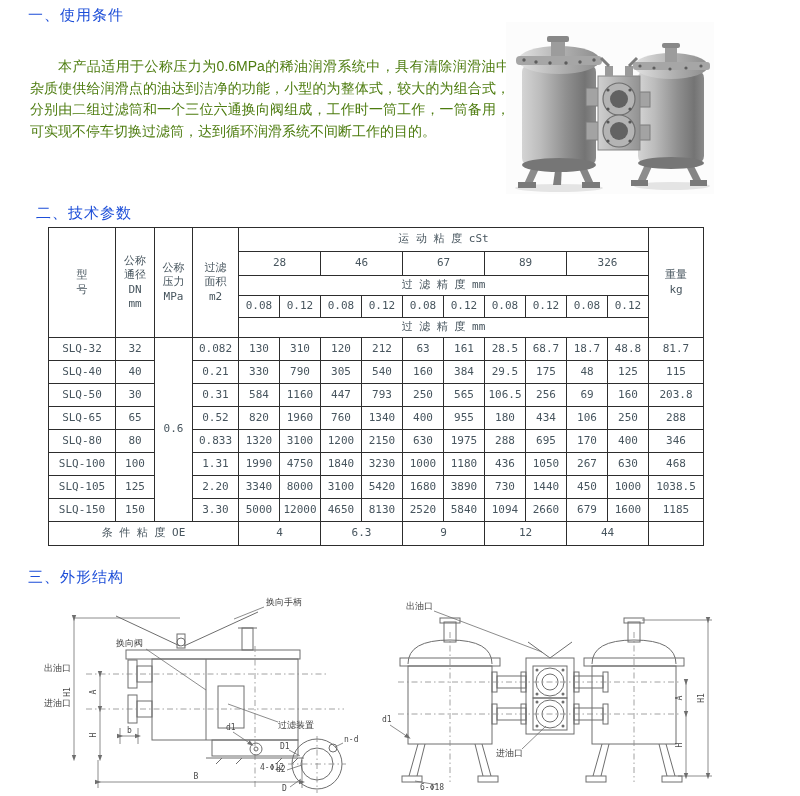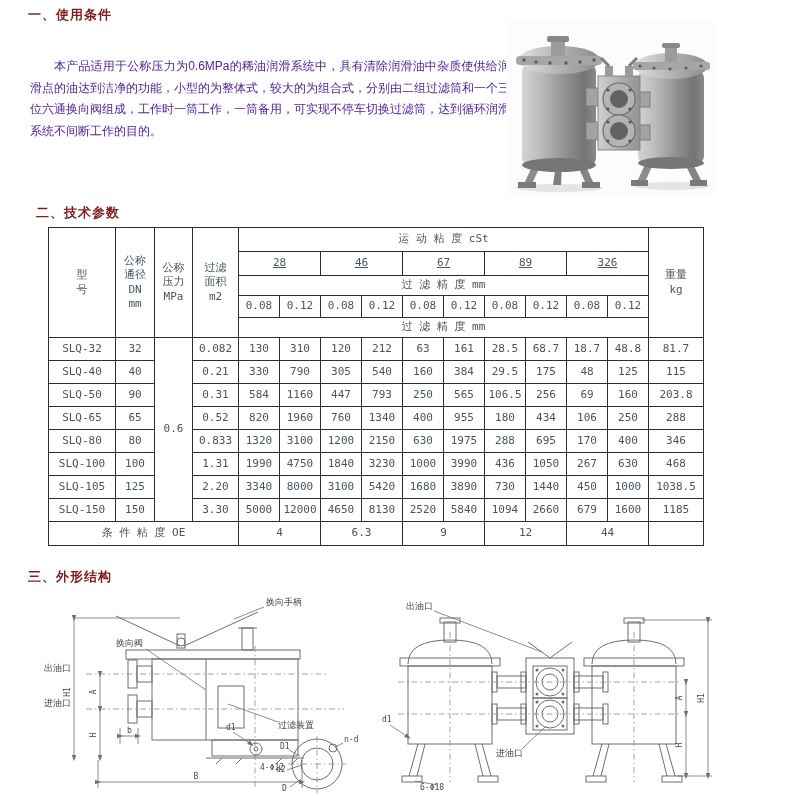--- a/index.html
+++ b/index.html
@@ -1,30 +1,30 @@
 <!DOCTYPE html>
 <html><head>
 <meta charset="utf-8">
 <style>
   html,body{margin:0;padding:0;background:#fff;}
   .page{position:relative;width:800px;height:796px;background:#ffffff;overflow:hidden;
         font-family:"Liberation Sans","DejaVu Sans",sans-serif;}
-  .sec-heading{position:absolute;margin:0;font-size:13px;font-weight:700;color:#7f1d1d;letter-spacing:1px;}
+  .sec-heading{position:absolute;margin:0;font-size:15px;font-weight:400;color:#1d4ed8;letter-spacing:1px;}
   #heading-usage{left:28px;top:6px;}
   #heading-tech{left:36px;top:204px;}
   #heading-structure{left:28px;top:568px;}
-  .para{position:absolute;left:30px;top:56px;width:480px;margin:0;font-size:12px;line-height:21.5px;
-        color:#4c1d95;text-align:justify;text-indent:2em;}
+  .para{position:absolute;left:30px;top:56px;width:480px;margin:0;font-size:14px;line-height:21.5px;
+        color:#4d7c0f;text-align:justify;text-indent:2em;}
   .photo{position:absolute;left:506px;top:22px;width:208px;height:172px;}
   .tablewrap{position:absolute;left:48px;top:227px;}
   table.tech{border-collapse:collapse;table-layout:fixed;
         font-family:"DejaVu Sans Mono","Liberation Mono",monospace;font-size:11px;color:#47555e;}
   table.tech th,table.tech td{border:1px solid #2d2d2d;text-align:center;vertical-align:middle;
         font-weight:400;padding:0 1px;white-space:pre-line;line-height:1.3;}
-  tr.hr1{height:24px;} tr.hr2{height:24px;text-decoration:underline;} tr.hr3{height:20px;} tr.hr4{height:22px;} tr.hr5{height:20px;}
+  tr.hr1{height:24px;} tr.hr2{height:24px;} tr.hr3{height:20px;} tr.hr4{height:22px;} tr.hr5{height:20px;}
   tbody tr{height:23px;} tfoot tr{height:24px;}
   .drawings{position:absolute;left:30px;top:592px;width:700px;height:204px;}
   svg text.cn{font-size:9px;fill:#3f3f3f;font-family:"Liberation Sans",sans-serif;}
   svg text.dim{font-size:8px;fill:#4a4a4a;font-family:"DejaVu Sans Mono","Liberation Mono",monospace;}
   .ln{stroke:#6e6e6e;stroke-width:1;fill:none;}
   .cl{stroke:#8a8a8a;stroke-width:0.8;fill:none;stroke-dasharray:6 3 1.5 3;}
   .dm{stroke:#6e6e6e;stroke-width:0.8;fill:none;}
 </style>
 </head>
 <body>
@@ -213,21 +213,21 @@
             <td>160</td>
             <td>384</td>
             <td>29.5</td>
             <td>175</td>
             <td>48</td>
             <td>125</td>
             <td>115</td>
           </tr>
           <tr>
             <td>SLQ-50</td>
-            <td>90</td>
+            <td>30</td>
             <td>0.31</td>
             <td>584</td>
             <td>1160</td>
             <td>447</td>
             <td>793</td>
             <td>250</td>
             <td>565</td>
             <td>106.5</td>
             <td>256</td>
             <td>69</td>
@@ -268,21 +268,21 @@
           </tr>
           <tr>
             <td>SLQ-100</td>
             <td>100</td>
             <td>1.31</td>
             <td>1990</td>
             <td>4750</td>
             <td>1840</td>
             <td>3230</td>
             <td>1000</td>
-            <td>3990</td>
+            <td>1180</td>
             <td>436</td>
             <td>1050</td>
             <td>267</td>
             <td>630</td>
             <td>468</td>
           </tr>
           <tr>
             <td>SLQ-105</td>
             <td>125</td>
             <td>2.20</td>

